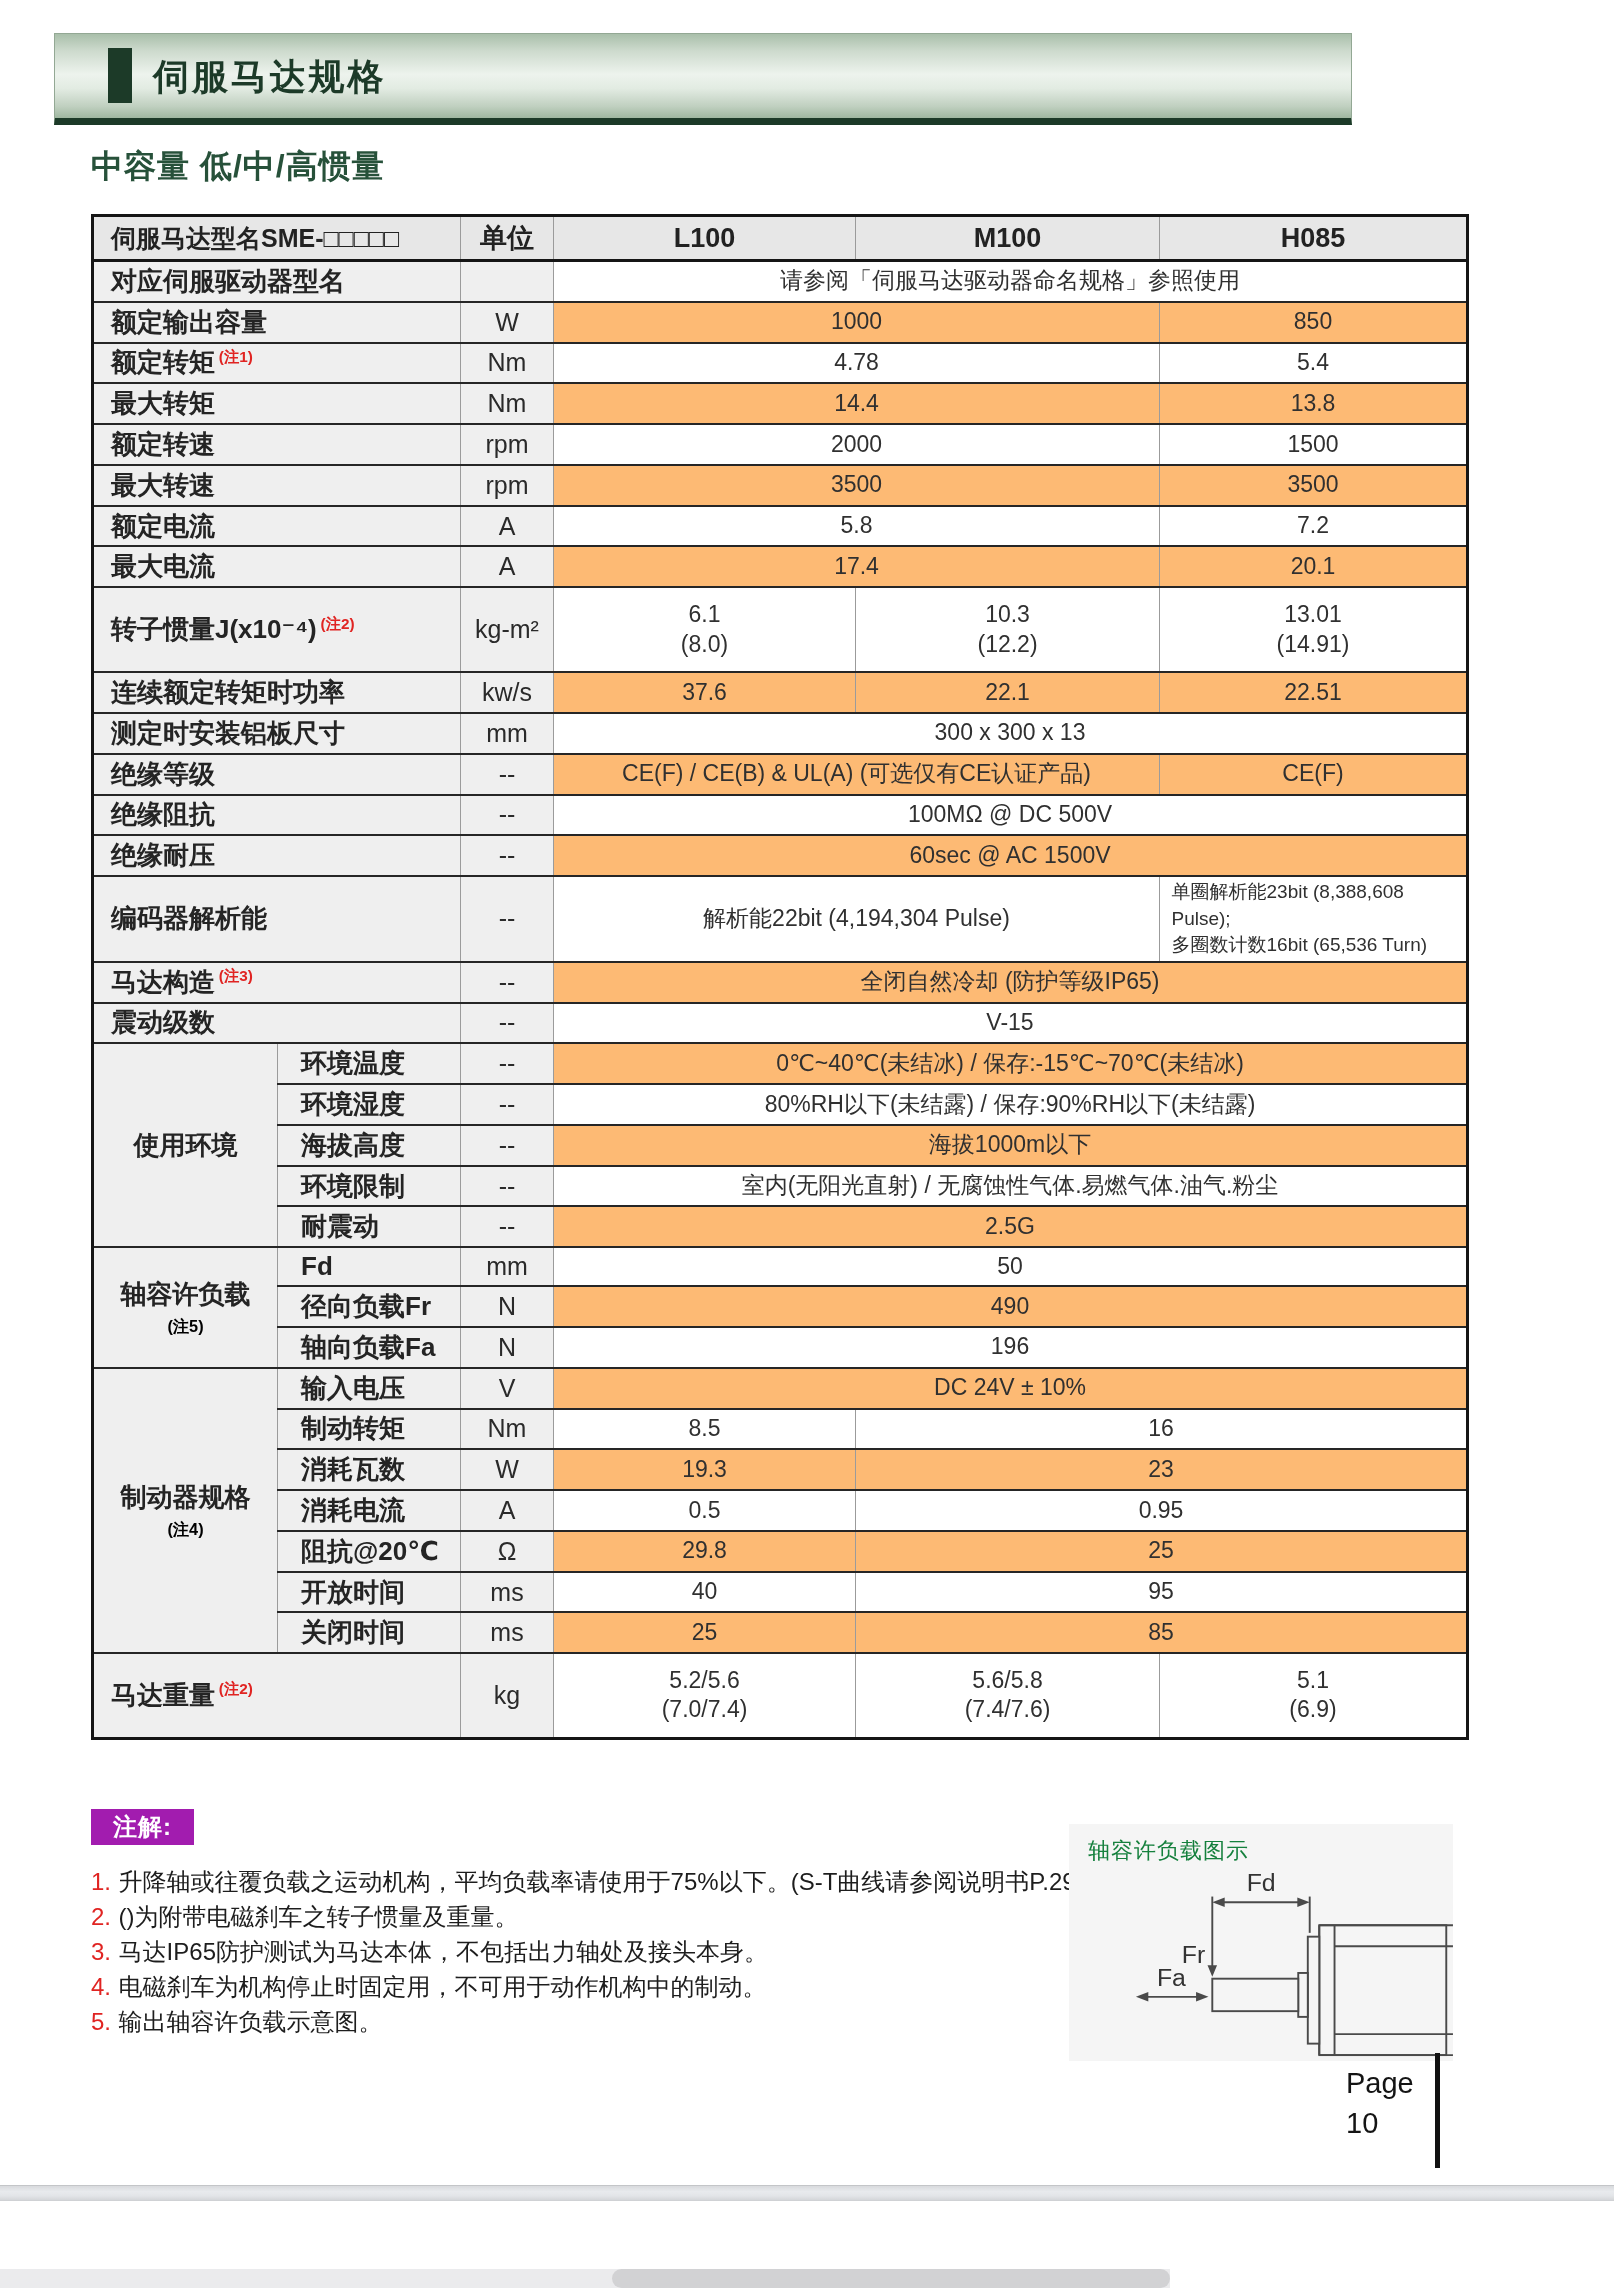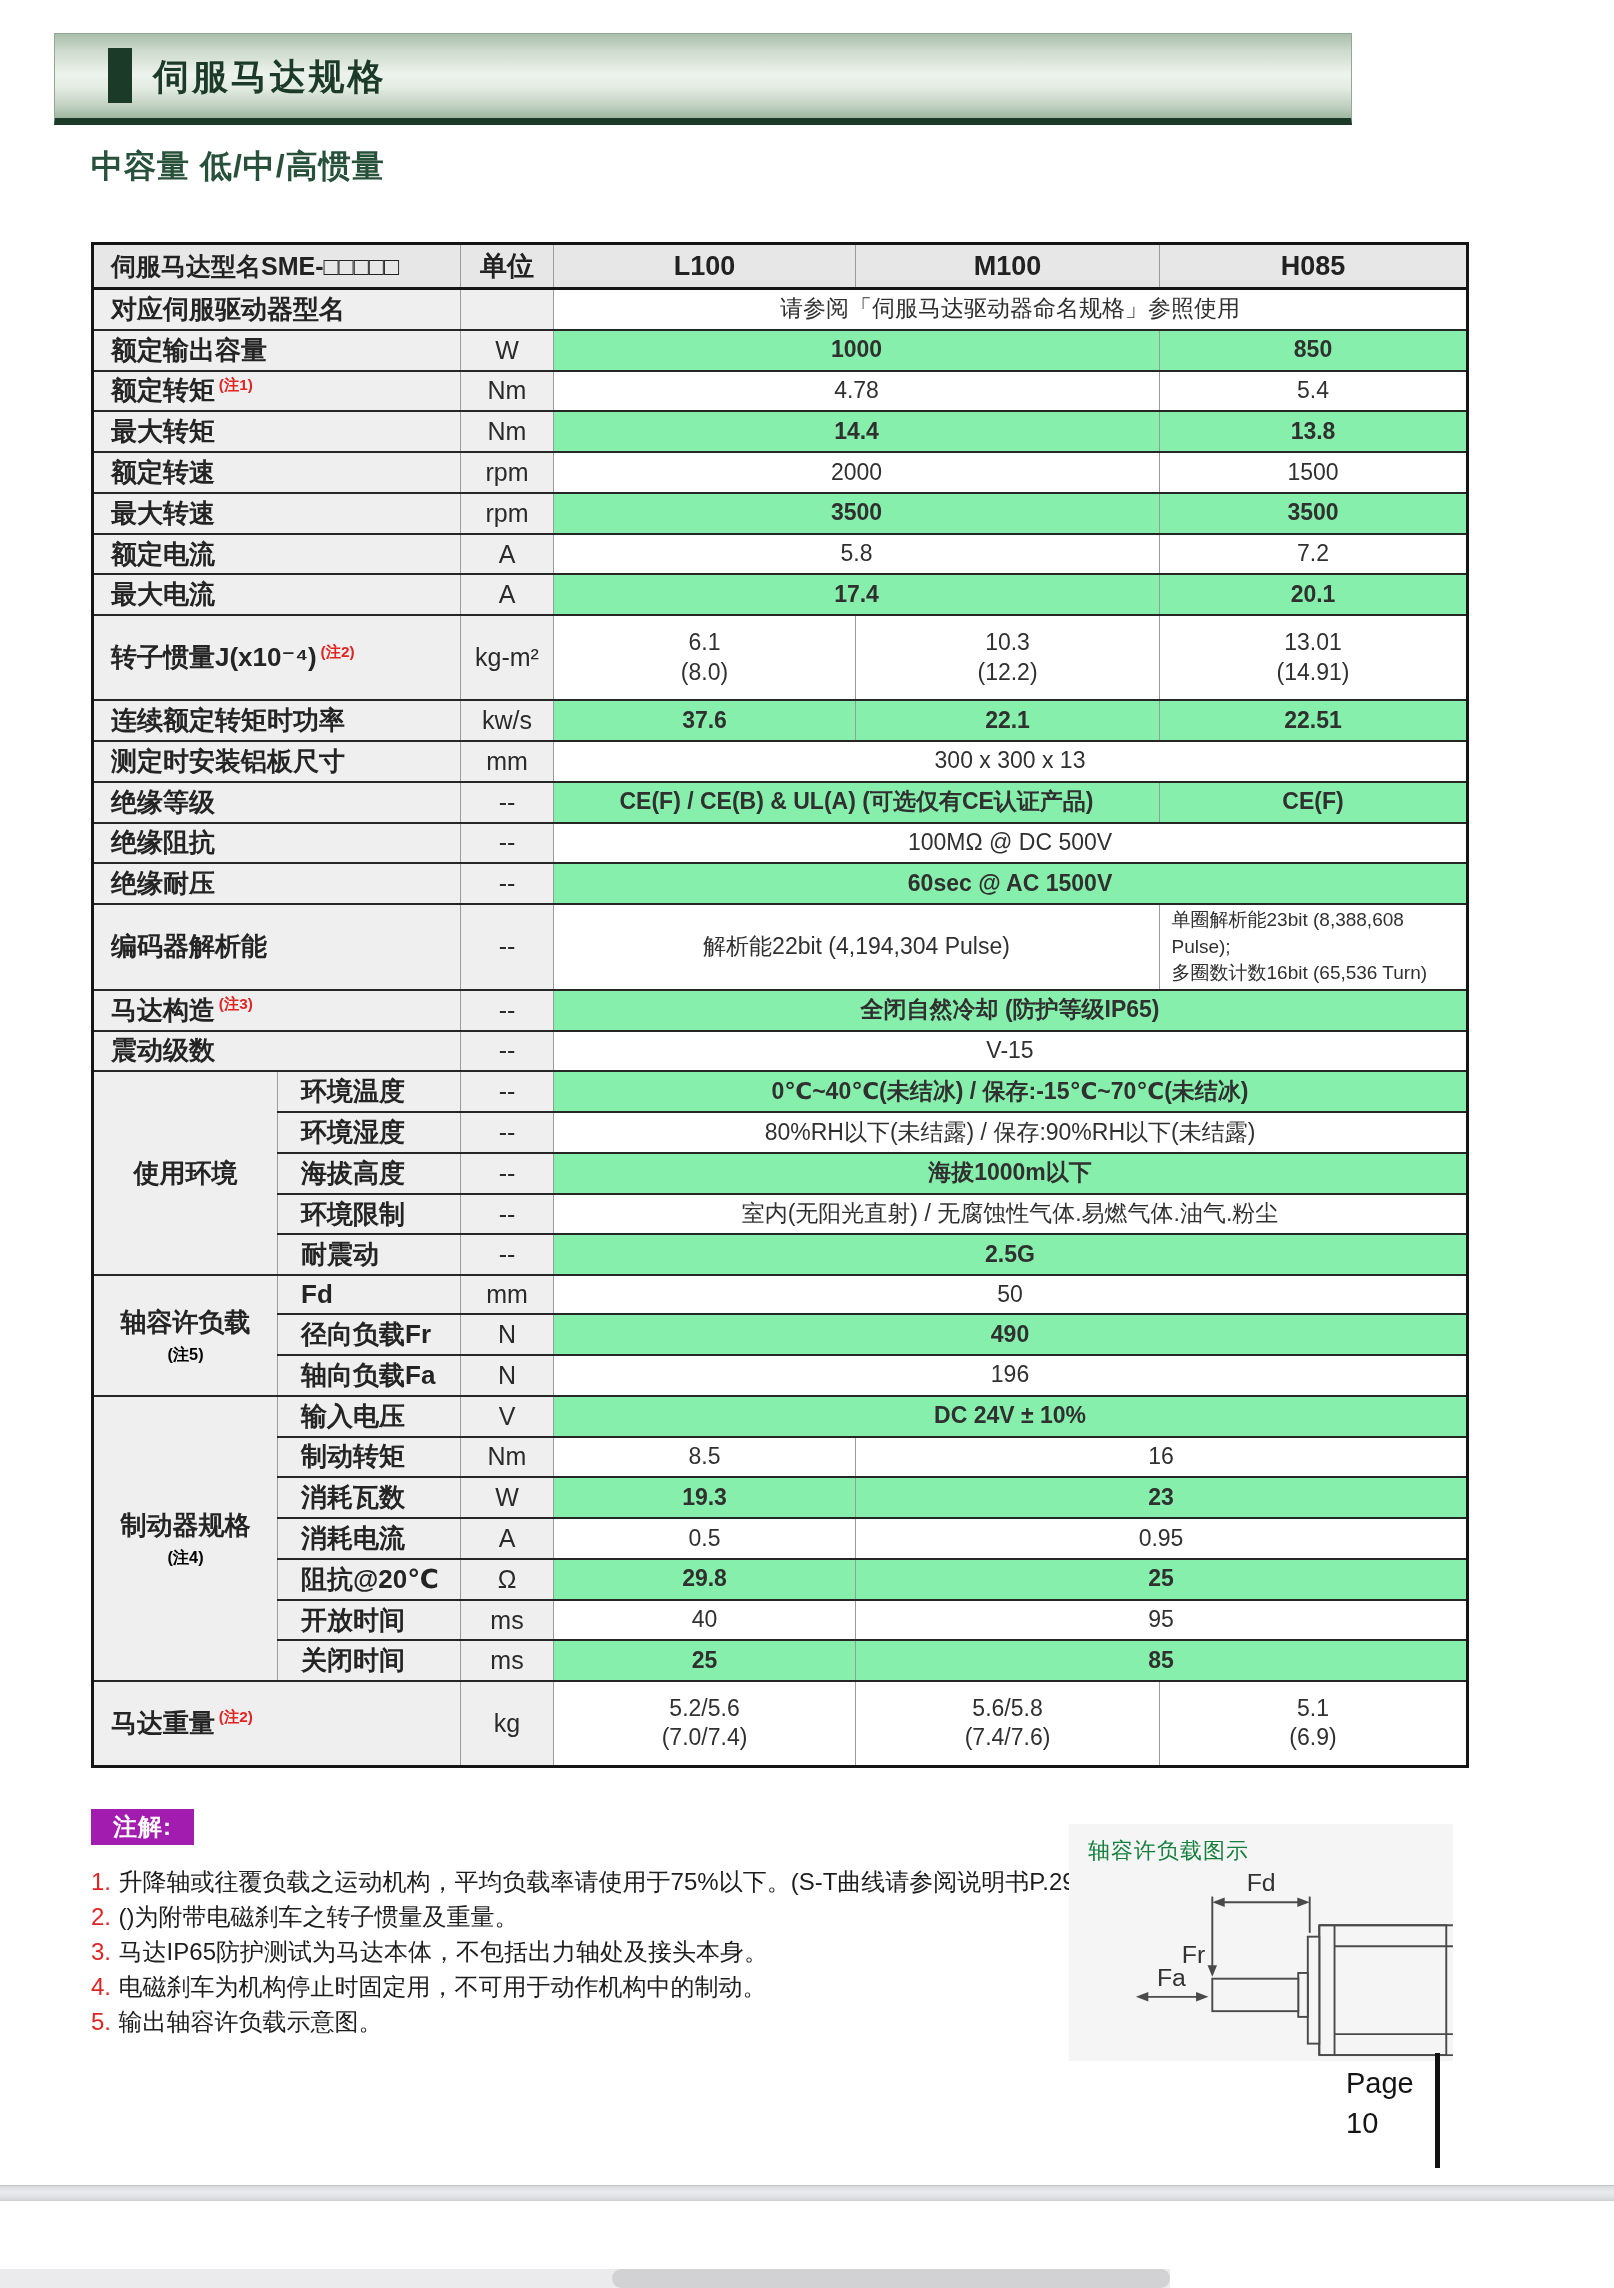--- a/index.html
+++ b/index.html
@@ -17,36 +17,36 @@
   .title-marker { position:absolute; left:53px; top:14.3px; width:24px; height:55px; background:#1c3a28; }
   .page-title {
     position:absolute; left:98px; top:19px; font-size:36px; font-weight:700;
     color:#1c3a28; letter-spacing:2.9px;
   }
   .subtitle {
     position:absolute; left:91px; top:145px; font-size:32px; font-weight:700;
     color:#27513a; letter-spacing:1px;
   }
   
-  .spec-table-wrap { position:absolute; left:91px; top:214px;margin-top:28px; }
+  .spec-table-wrap { position:absolute; left:91px; top:214px; }
   table { border-collapse:collapse; table-layout:fixed; width:1375px; background:#fff; border:3.8px solid #151515; }
   col.c-group { width:185px; } col.c-sub { width:183px; } col.c-unit { width:93px; }
   col.c-v1 { width:302px; } col.c-v2 { width:304px; } col.c-v3 { width:308px; }
   th, td { border:1px solid #9b9b9b; border-bottom:2.9px solid #262626; padding:1.9px 7.6px; text-align:center; vertical-align:middle; }
   thead th { height:45px; background:#e7e7e7; border-bottom:3.8px solid #151515; font-size:27px; font-weight:700; color:#222; }
   thead th.corner { text-align:left; padding-left:17px; font-size:25px; }
   tbody td { height:39px; }
   tr.tall td { height:85px; }
   td.lbl { background:#efefef; text-align:left; padding-left:17px; font-size:26px; font-weight:600; color:#242424; }
   td.lbl.sub { padding-left:23px; }
   td.gcell { background:#efefef; font-size:26px; font-weight:600; color:#242424; }
   td.unit { background:#efefef; font-size:25px; font-weight:500; color:#2a2a2a; }
   td.val { font-size:23px; font-weight:400; color:#303030; white-space:pre-line; line-height:1.3; }
   td.val.small { font-size:19px; text-align:left; padding-left:11.5px; line-height:1.4; }
-  tr.alt td.val { background:#86efac;font-weight:bold; }
+  tr.alt td.val { background:#fdba74; }
   sup.ref { color:#e02422; font-size:15.3px; font-weight:600; margin-left:3.8px; vertical-align:9.6px; }
   .gnote { color:#000000; font-size:16.3px; font-weight:600; margin-top:3.8px; }
   
   .note-badge {
     position:absolute; left:91px; top:1809px; width:103px; height:36px;
     background:#a21caf; color:#fff; font-size:24px; font-weight:700;
     display:flex; align-items:center; justify-content:center; letter-spacing:1px;
   }
   .notes-list { position:absolute; left:91px; top:1864px; width:946px; }
   .note-item { font-size:24px; line-height:35px; color:#1d1d1d; white-space:nowrap; }

